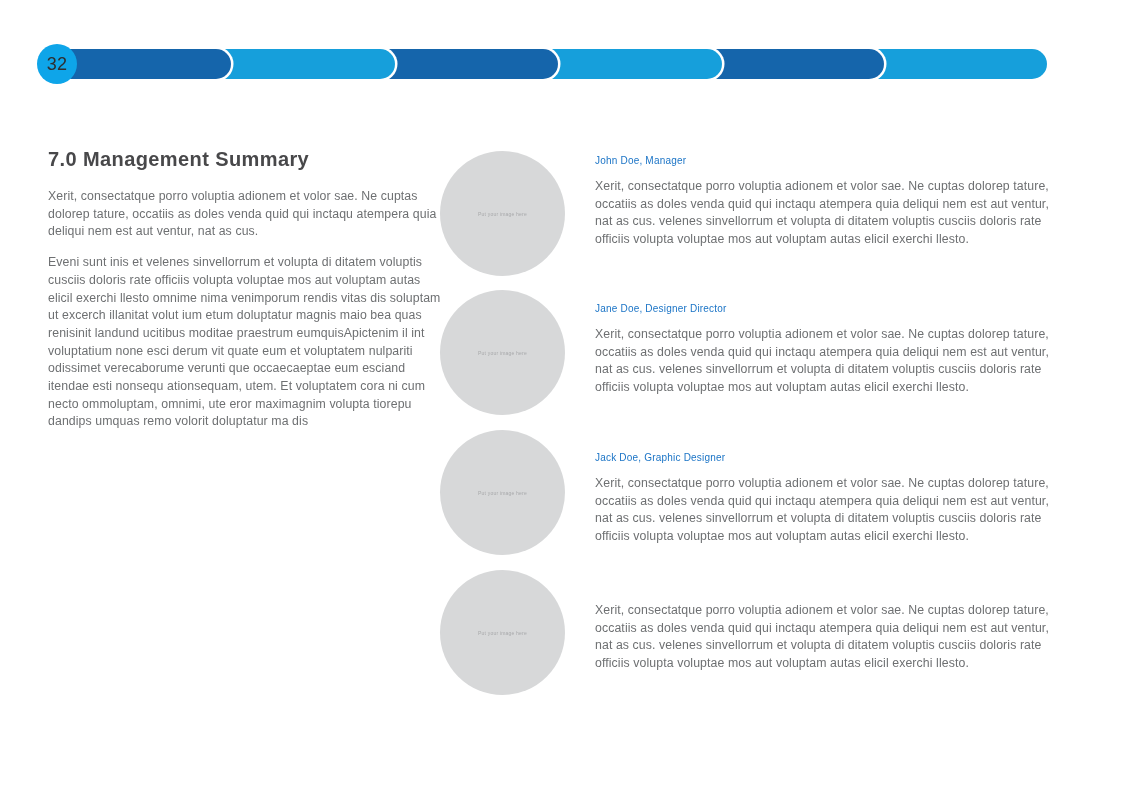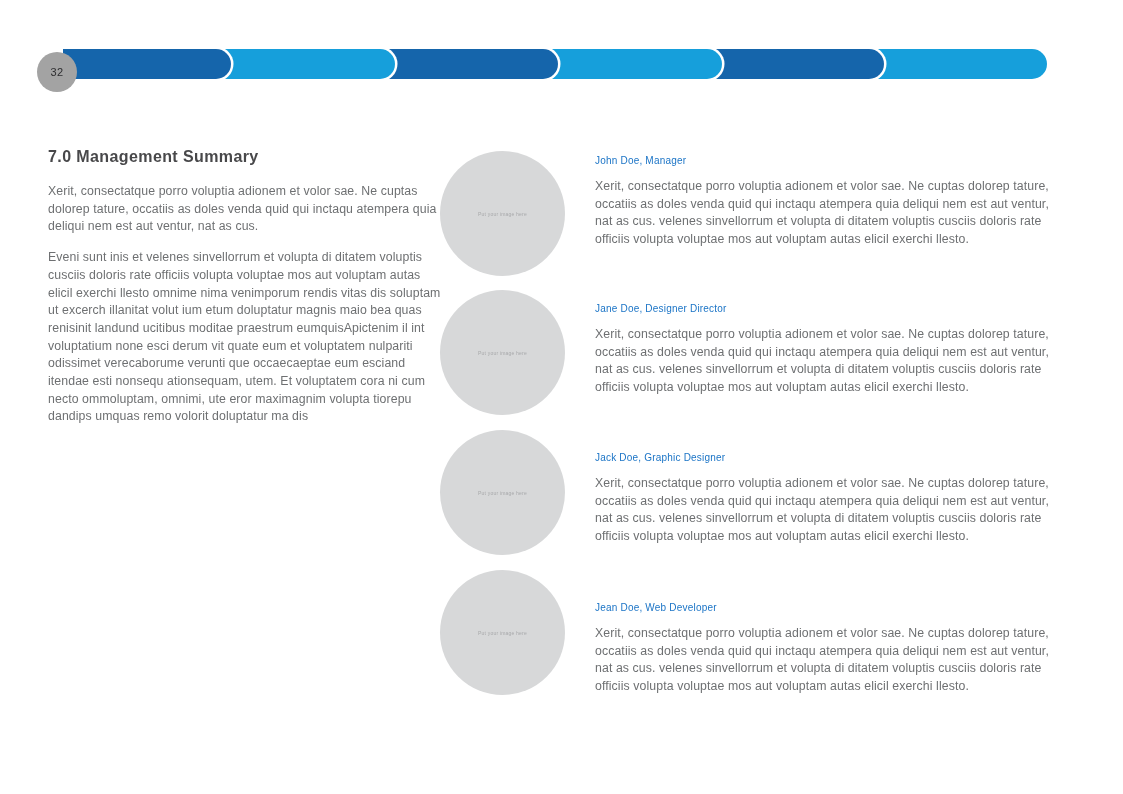--- a/index.html
+++ b/index.html
@@ -22,42 +22,42 @@
     height: 30px;
   }
   .bar-wrap svg { display: block; }
   .seg-dark  { fill: var(--dark-blue, #1565ab); }
   .seg-light { fill: var(--light-blue, #169fdb); }
   .seg-halo  { fill: #ffffff; }
 
   .page-badge {
     position: absolute;
     left: 37px;
-    top: 52px;
+    top: 44px;
     width: 40px;
     height: 40px;
     border-radius: 50%;
-    background: #a3a3a3;
+    background: #0ea5e9;
     display: flex;
     align-items: center;
     justify-content: center;
-    font-size: 11px;
+    font-size: 18px;
     color: var(--page-num, #2e2e30);
     letter-spacing: 0.3px;
   }
 
   
   .left-col {
     position: absolute;
     left: 48px;
     top: 148px;
     width: 394px;
   }
   .section-heading {
-    font-size: 16px;
+    font-size: 20px;
     font-weight: bold;
     letter-spacing: 0.4px;
     color: var(--heading-gray, #48484a);
     margin-bottom: 17px;
   }
   .body-para {
     font-size: 12.3px;
     line-height: 17.7px;
     color: var(--body-gray, #6e7072);
     letter-spacing: 0.1px;
@@ -151,17 +151,16 @@
   </div>
   <div class="member-text" style="top:452px">
     <div class="member-name">Jack Doe, Graphic Designer</div>
     <div class="member-bio">Xerit, consectatque porro voluptia adionem et volor sae. Ne cuptas dolorep tature, occatiis as doles venda quid qui inctaqu atempera quia deliqui nem est aut ventur, nat as cus. velenes sinvellorrum et volupta di ditatem voluptis cusciis doloris rate officiis volupta voluptae mos aut voluptam autas elicil exerchi llesto.</div>
   </div>
 
   <div class="avatar" style="top:570px">
     <span>Put your image here</span>
   </div>
   <div class="member-text" style="top:602px">
-    <div class="member-name">Jean Doe, Web Developer</div>
     <div class="member-bio">Xerit, consectatque porro voluptia adionem et volor sae. Ne cuptas dolorep tature, occatiis as doles venda quid qui inctaqu atempera quia deliqui nem est aut ventur, nat as cus. velenes sinvellorrum et volupta di ditatem voluptis cusciis doloris rate officiis volupta voluptae mos aut voluptam autas elicil exerchi llesto.</div>
   </div>
 
 </div>
 
 </body></html>

